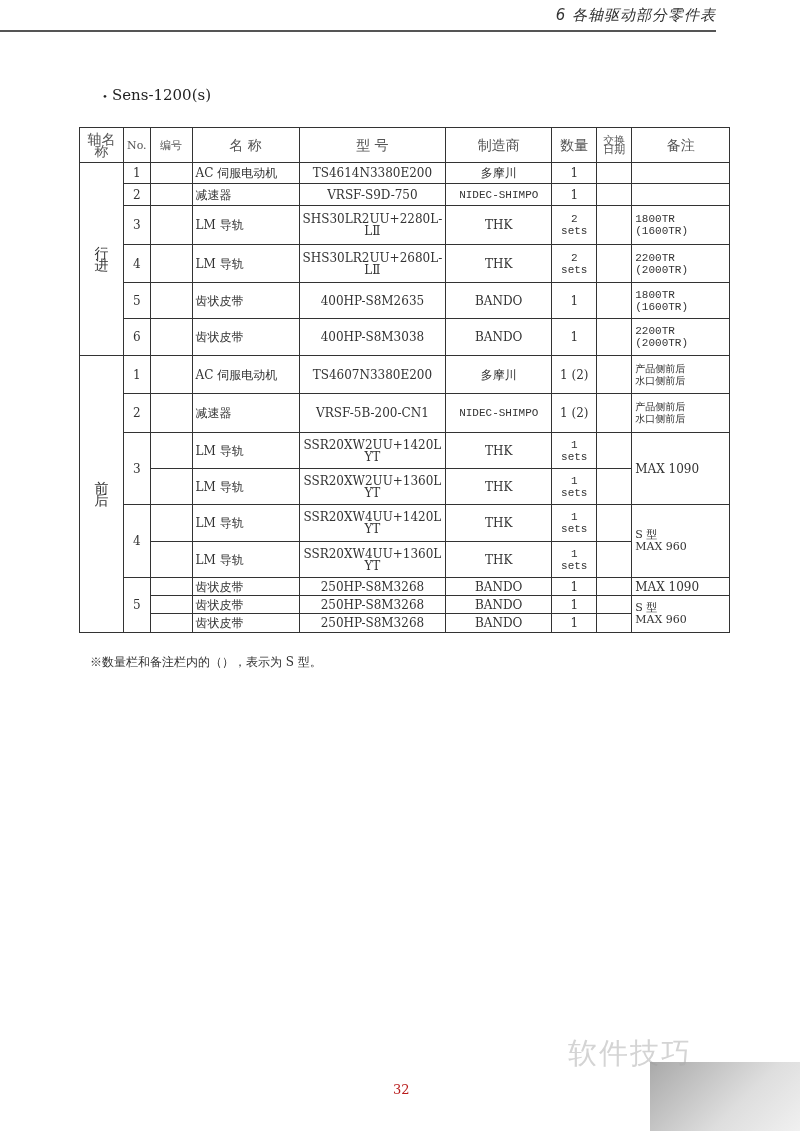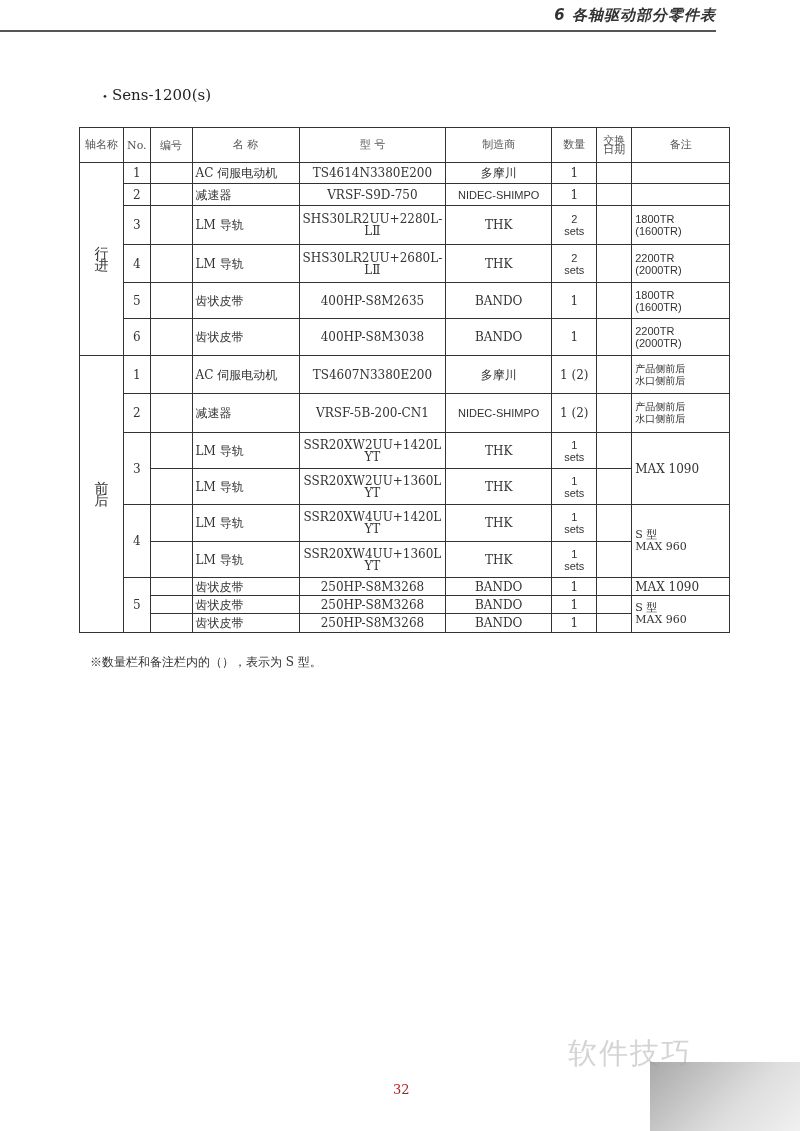--- a/index.html
+++ b/index.html
@@ -1,31 +1,31 @@
 <!DOCTYPE html>
 <html><head>
 <meta charset="utf-8">
 <style>
   html, body { margin: 0; padding: 0; background: #ffffff; }
   body { width: 800px; height: 1131px; position: relative; overflow: hidden;
          font-family: "DejaVu Serif", "Liberation Serif", serif; color: #333; }
   .header-title { position: absolute; right: 84px; top: 6px; font-family: "DejaVu Sans", "Liberation Sans", sans-serif;
-                  font-style: italic; font-weight: bold; font-size: 15px; color: #333; letter-spacing: 1px; }
+                  font-style: italic; font-weight: normal; font-size: 15px; color: #333; letter-spacing: 1px; }
   .header-rule { position: absolute; left: 0; top: 30px; width: 716px; height: 2px; background: #555; }
   .section-title { position: absolute; left: 86px; top: 86px; font-size: 15px; color: #222; margin-left: 16px; }
   .section-title .bullet { font-size: 10px; margin-right: 4px; vertical-align: middle; }
   table.parts { position: absolute; left: 79px; top: 127px; border-collapse: collapse; table-layout: fixed;
                 font-size: 12px; color: #333; }
   table.parts td, table.parts th { border: 1.5px solid #333; padding: 0 3px; line-height: 12px; font-weight: normal; }
-  table.parts th { height: 34px; text-align: center; font-size: 11px; color: #555; }
+  table.parts th { height: 34px; text-align: center; font-size: 14px; color: #555; }
   table.parts th.small { font-size: 11px; line-height: 9px; }
   .c { text-align: center; }
   .l { text-align: left; }
   .axis { text-align: center; font-size: 14px; line-height: 60px; }
-  .mono { font-family: Liberation Sans, sans-serif; font-size: 11px; }
+  .mono { font-family: Liberation Mono, monospace; font-size: 11px; }
   .remark { font-size: 11px; line-height: 13px; }
   .remark-cn { font-size: 10px; line-height: 13px; }
   .footnote { position: absolute; left: 82px; top: 654px; font-size: 12px; color: #333; margin-left: 8px; }
   .page-number { position: absolute; left: 393px; top: 1082px; font-size: 13px; color: #b91c1c; }
   .watermark { position: absolute; left: 568px; top: 1034px; font-family: "DejaVu Sans", "Liberation Sans", sans-serif;
                font-size: 29px; color: #d4d4d4; letter-spacing: 2px; white-space: nowrap; }
   .watermark-blur { position: absolute; left: 650px; top: 1062px; width: 150px; height: 69px;
                     background: linear-gradient(135deg, #9a9a9a, #d8d8d8 60%, #eeeeee); opacity: 0.85; }
 </style>
 </head>

